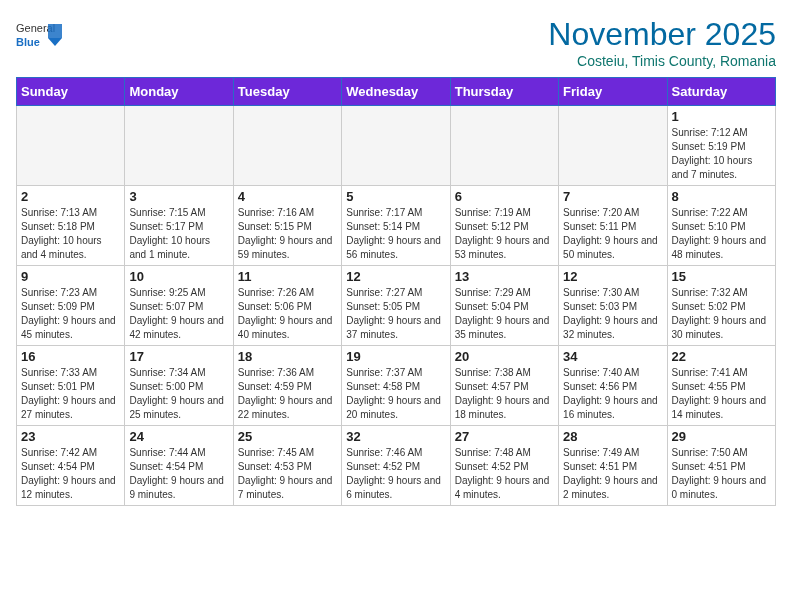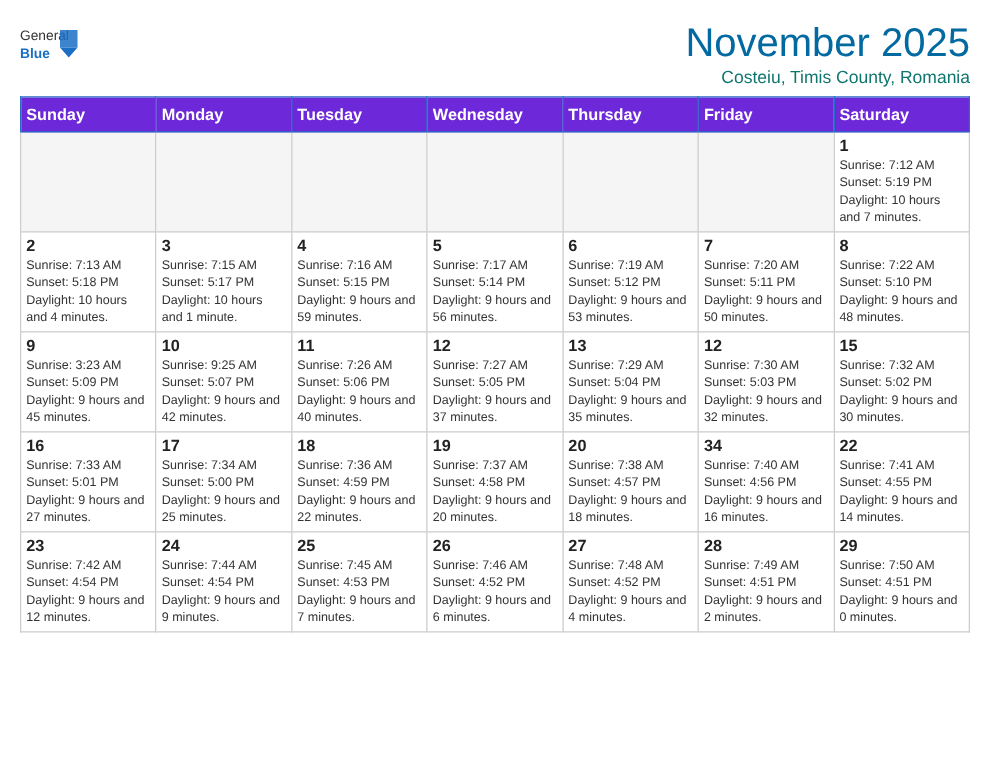--- a/index.html
+++ b/index.html
@@ -160,21 +160,21 @@
         <td>
           <div class="day-number">8</div>
           <div class="day-info">Sunrise: 7:22 AM
 Sunset: 5:10 PM
 Daylight: 9 hours and 48 minutes.</div>
         </td>
       </tr>
       <tr>
         <td>
           <div class="day-number">9</div>
-          <div class="day-info">Sunrise: 3:23 AM
+          <div class="day-info">Sunrise: 7:23 AM
 Sunset: 5:09 PM
 Daylight: 9 hours and 45 minutes.</div>
         </td>
         <td>
           <div class="day-number">10</div>
           <div class="day-info">Sunrise: 9:25 AM
 Sunset: 5:07 PM
 Daylight: 9 hours and 42 minutes.</div>
         </td>
         <td>
@@ -265,21 +265,21 @@
 Sunset: 4:54 PM
 Daylight: 9 hours and 9 minutes.</div>
         </td>
         <td>
           <div class="day-number">25</div>
           <div class="day-info">Sunrise: 7:45 AM
 Sunset: 4:53 PM
 Daylight: 9 hours and 7 minutes.</div>
         </td>
         <td>
-          <div class="day-number">26</div>
+          <div class="day-number">32</div>
           <div class="day-info">Sunrise: 7:46 AM
 Sunset: 4:52 PM
 Daylight: 9 hours and 6 minutes.</div>
         </td>
         <td>
           <div class="day-number">27</div>
           <div class="day-info">Sunrise: 7:48 AM
 Sunset: 4:52 PM
 Daylight: 9 hours and 4 minutes.</div>
         </td>

